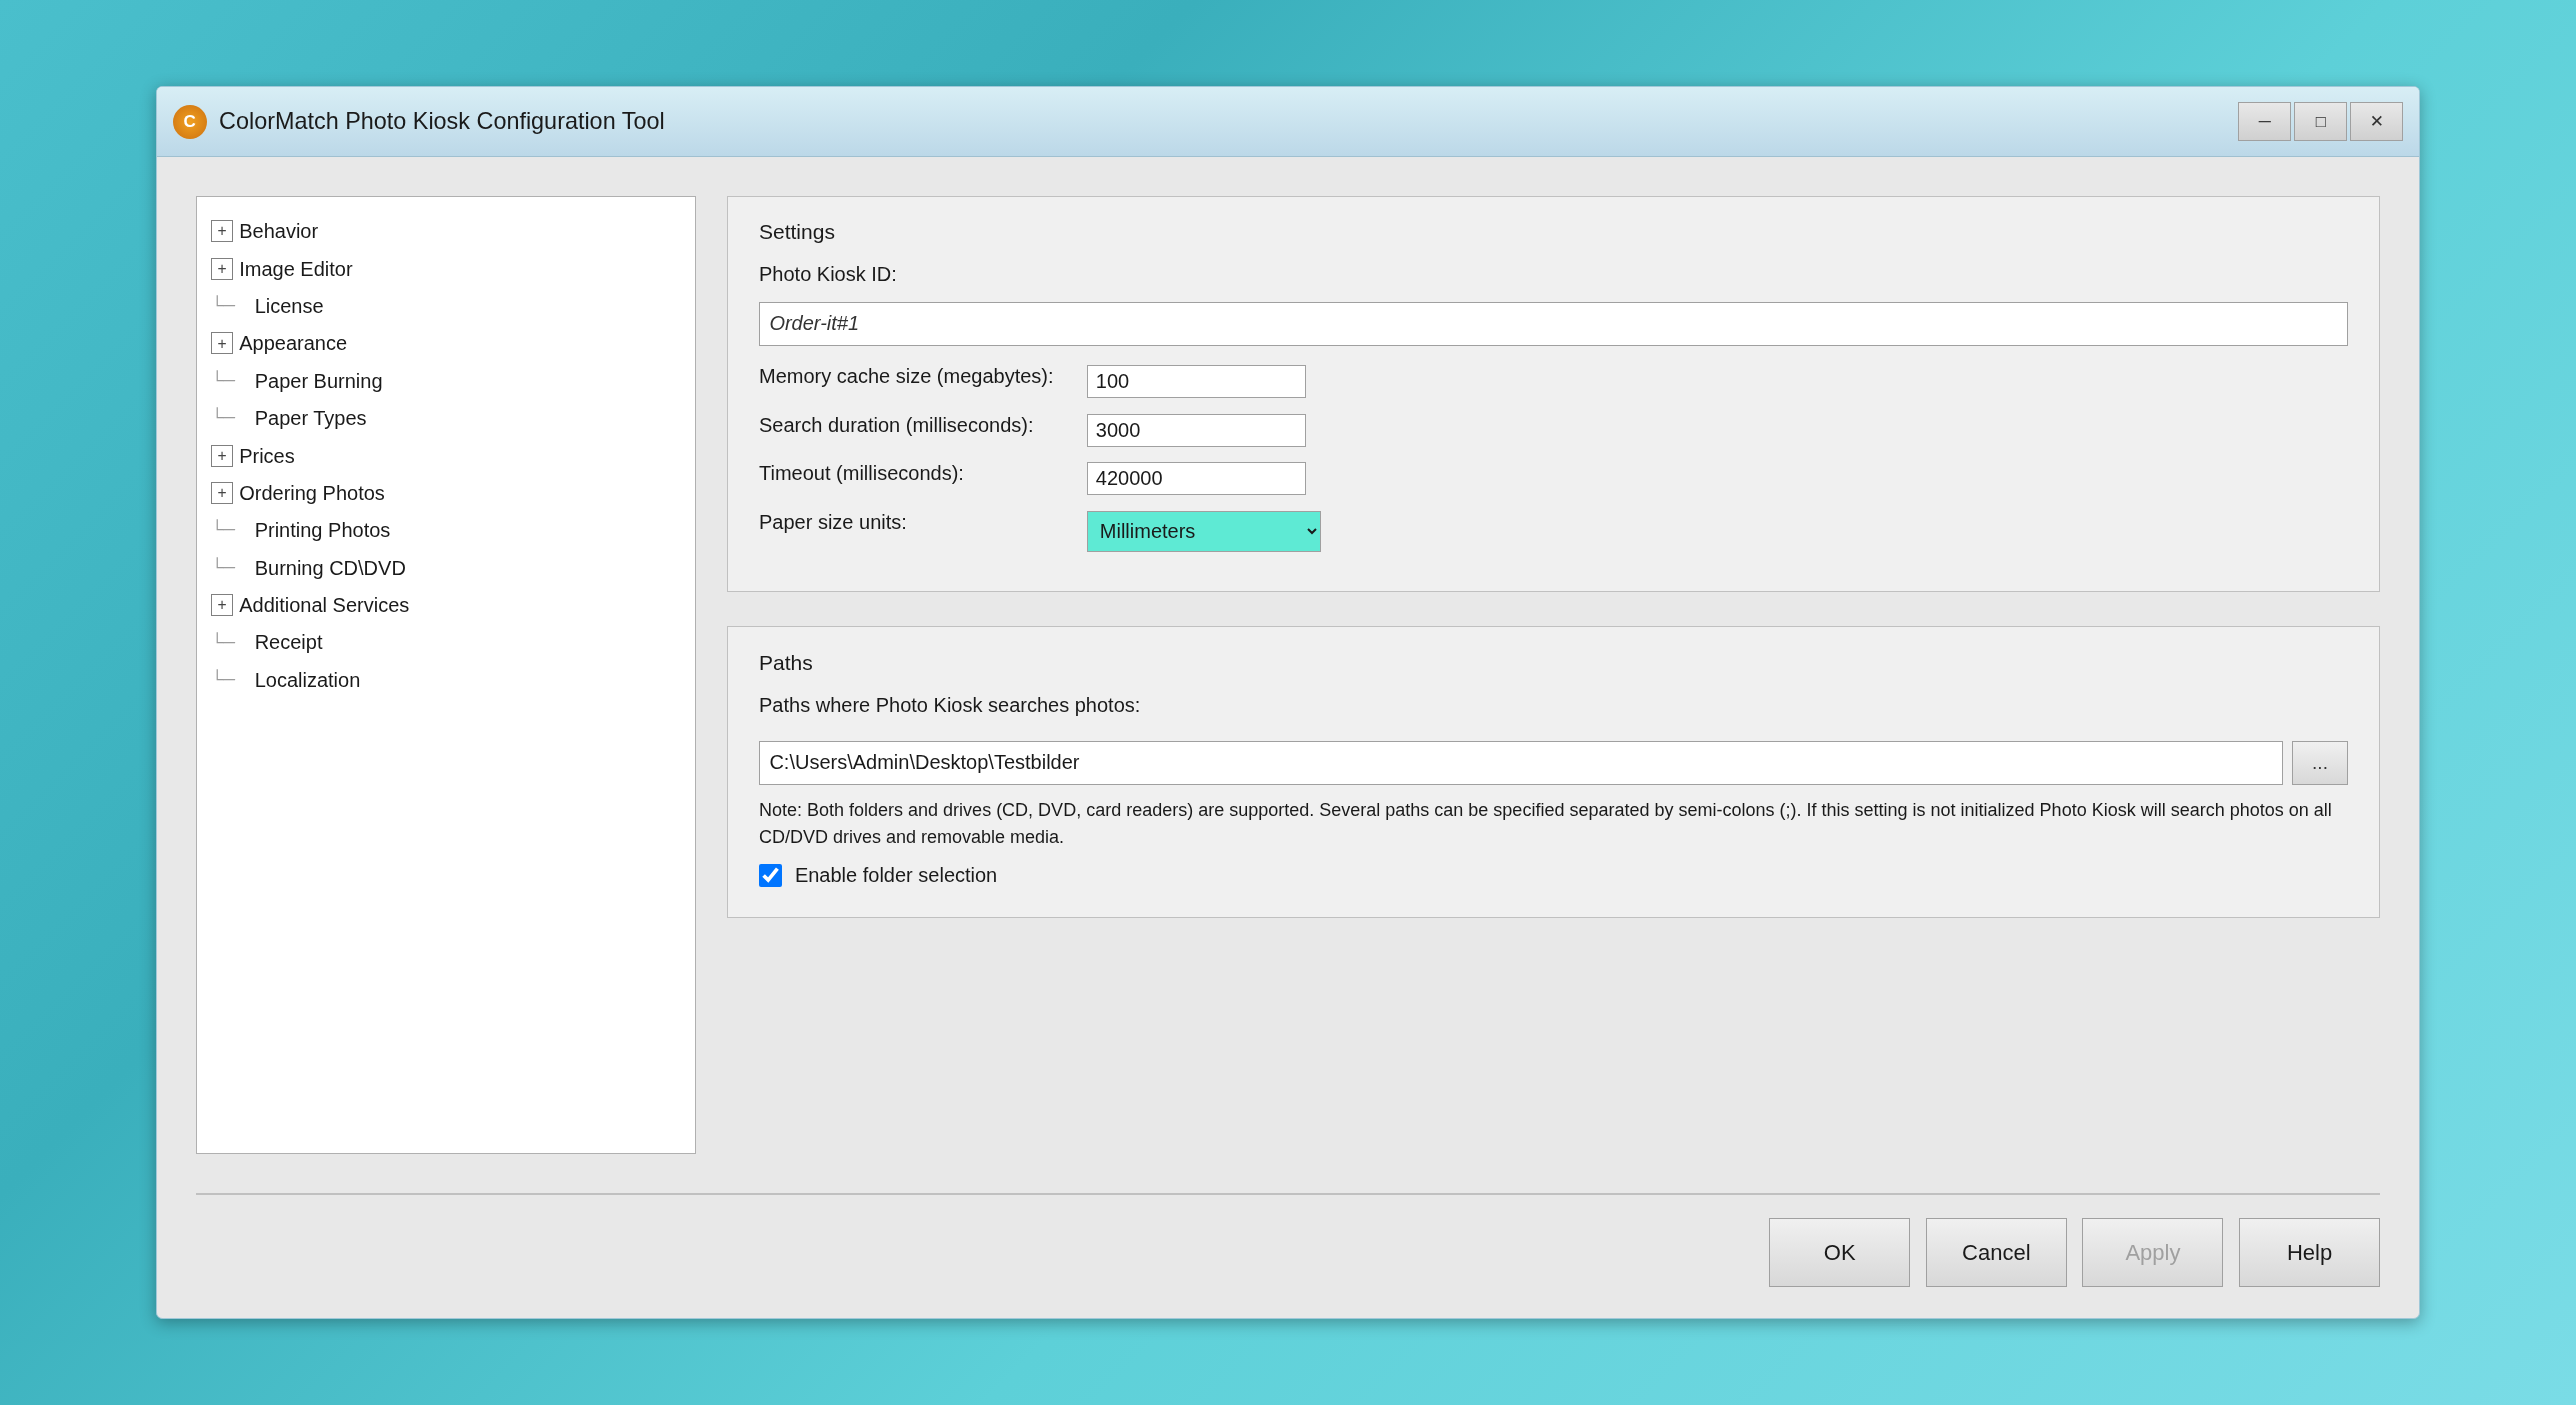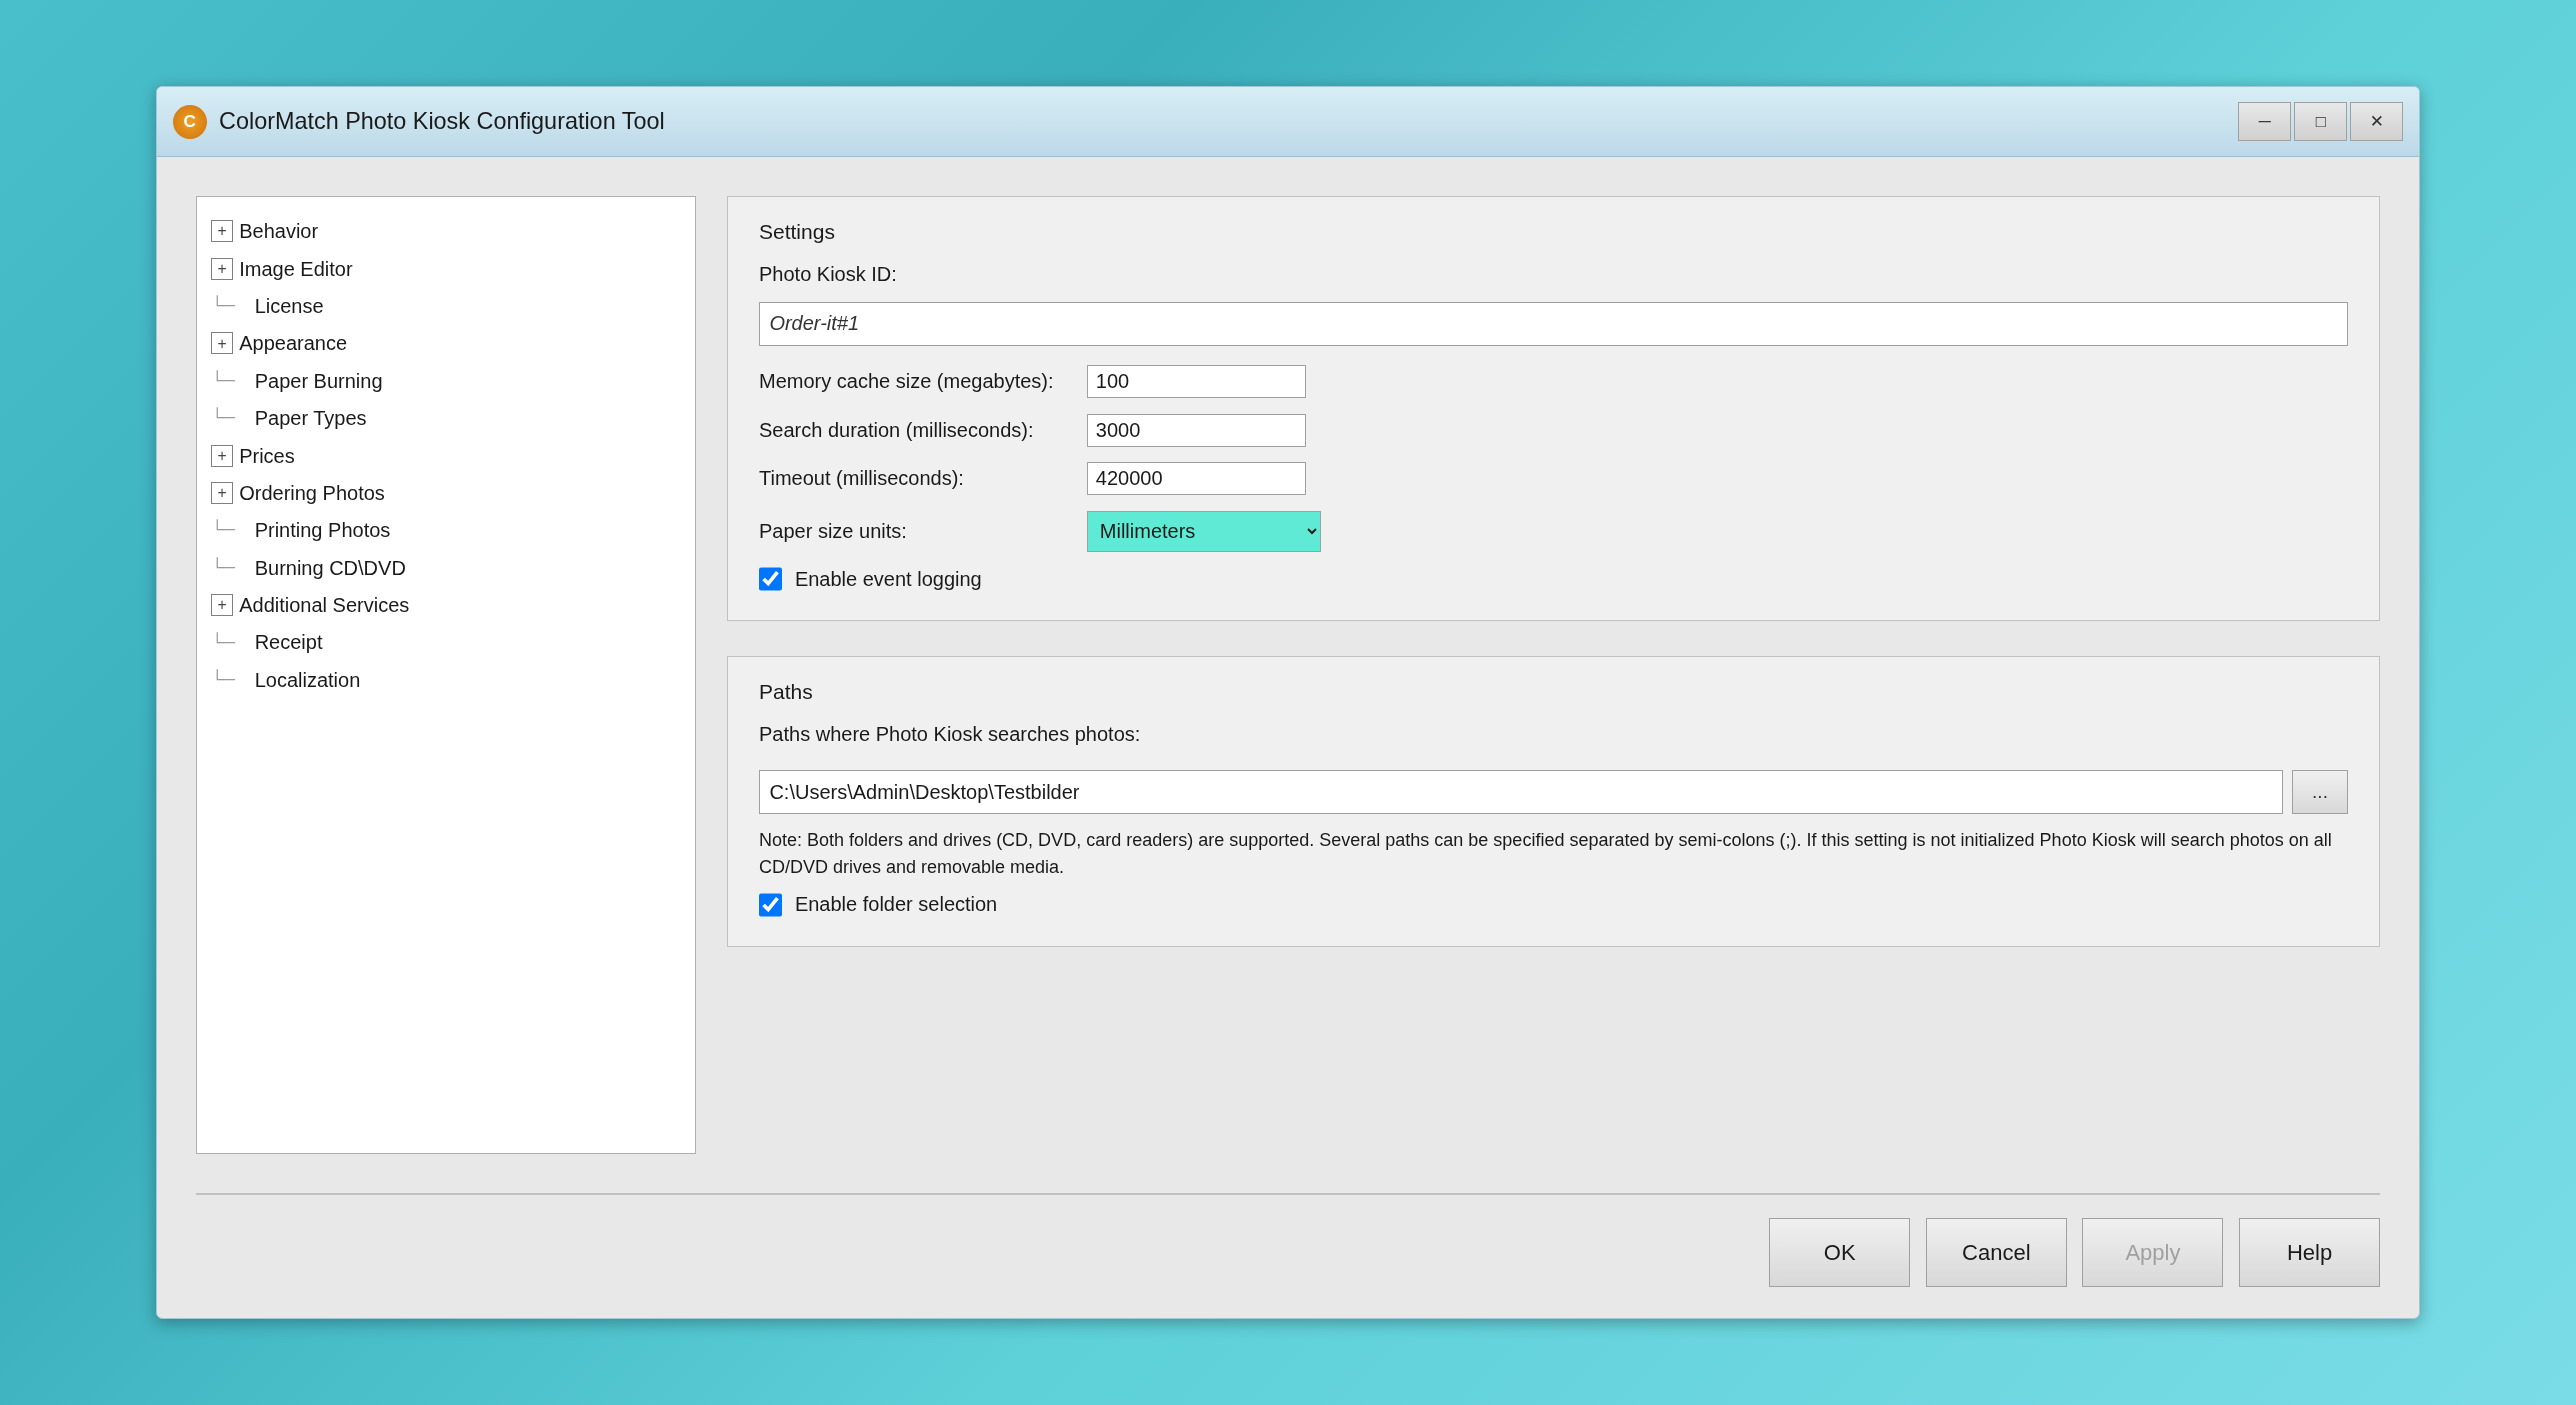--- a/index.html
+++ b/index.html
@@ -149,21 +149,21 @@
 
     .section-title {
       font-size: 21px;
       font-weight: normal;
       color: #1a1a1a;
       margin-bottom: 19px;
     }
 
     .field-row {
       display: flex;
-      align-items: center;
+      align-items: flex-start;
       margin-bottom: 15.6px;
     }
 
     .field-label {
       font-size: 20px;
       color: #1a1a1a;
       width: 328px;
       flex-shrink: 0;
     }
 
@@ -421,24 +421,20 @@
         </div>
 
         <div class="field-row">
           <span class="field-label">Paper size units:</span>
           <select class="field-select">
             <option>Millimeters</option>
             <option>Inches</option>
           </select>
         </div>
 
-        <div class="checkbox-row">
-          <input type="checkbox" id="chk-logging" checked="" style="">
-          <label for="chk-logging" class="checkbox-label">Enable event logging</label>
-        </div>
       </div>
 
       <div class="section-box">
         <div class="section-title">Paths</div>
 
         <div class="paths-label">Paths where Photo Kiosk searches photos:</div>
 
         <div class="path-row">
           <input class="path-input" type="text" value="C:\Users\Admin\Desktop\Testbilder" style="">
           <button class="browse-btn">...</button>

